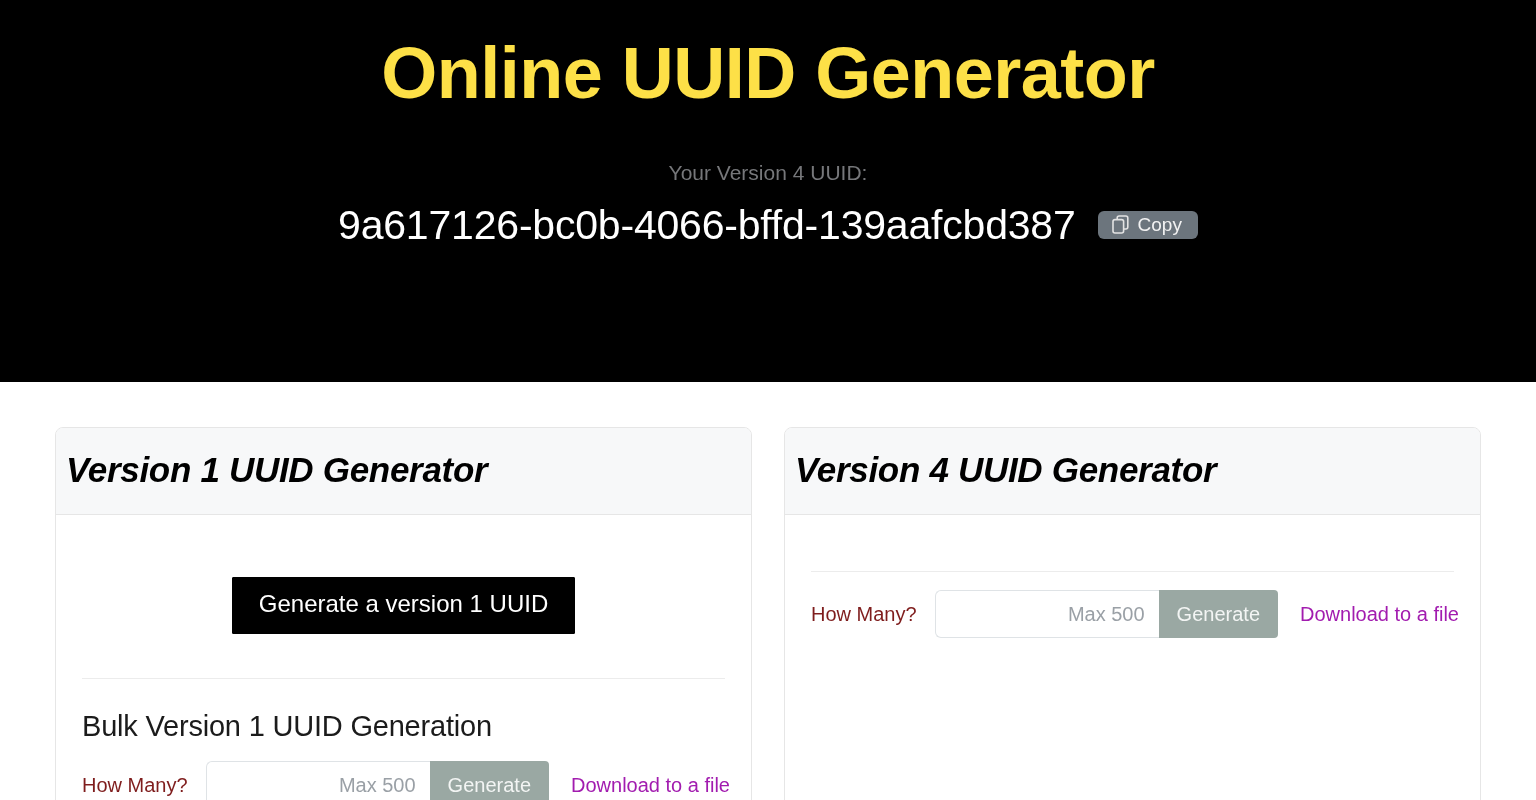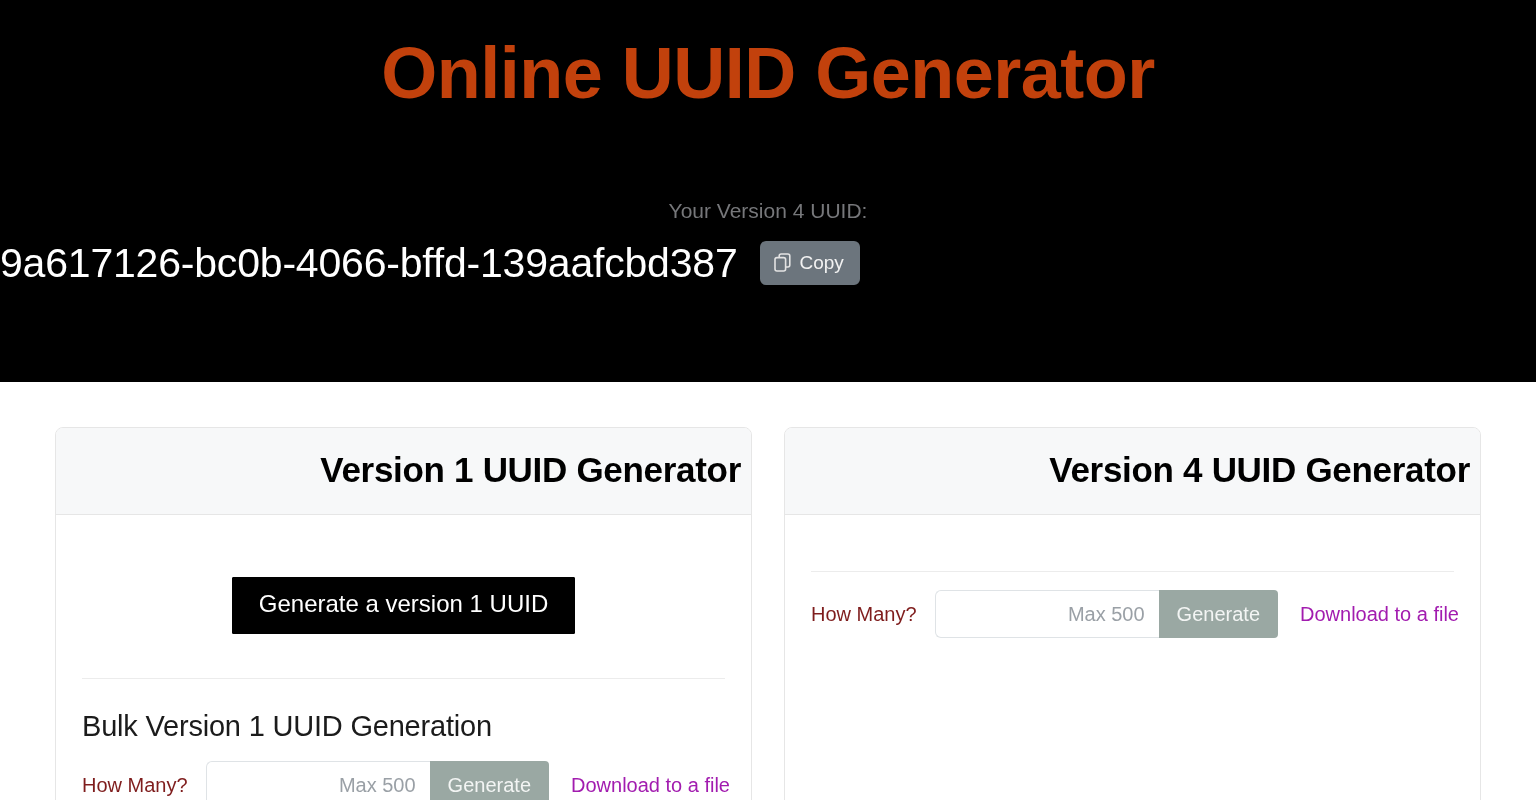--- a/index.html
+++ b/index.html
@@ -15,40 +15,40 @@
   
   .hero {
     background: #000000;
     height: 382px;
     width: 100%;
     position: relative;
     text-align: center;
     padding-top: 26px;
   }
   .hero-title {
-    color: #c2410c;
+    color: #fde047;
     font-size: 72px;
     font-weight: 700;
     line-height: 1.05;
     letter-spacing: -0.5px;
     margin: 0;
     padding-top: 10px;
   }
   .uuid-label {
     color: #76777a;
     font-size: 21px;
     font-weight: 400;
-    margin-top: 88px;
+    margin-top: 50px;
     line-height: 1;
   }
   .uuid-row {
     margin-top: 18px;
     display: flex;
     align-items: center;
-    justify-content: flex-start;
+    justify-content: center;
     gap: 22px;
   }
   .uuid-value {
     color: #ffffff;
     font-size: 41px;
     font-weight: 400;
     letter-spacing: -0.2px;
     line-height: 1.2;
     white-space: nowrap;
   }
@@ -58,21 +58,21 @@
     border: none;
     border-radius: 6px;
     font-size: 19px;
     font-family: "Liberation Sans", sans-serif;
     padding: 9px 16px 10px 14px;
     display: inline-flex;
     align-items: center;
     gap: 9px;
     cursor: pointer;
     line-height: 1;
-    height: 44px;
+    height: 28px;
   }
   .copy-icon { display: inline-block; width: 17px; height: 19px; flex: 0 0 auto; }
   .copy-icon svg { display: block; }
 
   .refresh-line {
     margin-top: 54px;
     color: #6c757d;
     font-size: 26px;
     line-height: 1;
   }
@@ -96,21 +96,22 @@
     background: #ffffff;
     border: 1px solid #e6e6e6;
     border-radius: 8px;
     overflow: hidden;
     min-height: 420px;
   }
   .card-header {
     background: #f7f8f9;
     border-bottom: 1px solid #e6e6e6;
     padding: 22px 10px 24px;
-    text-align: right;
+    text-align: left;
+    font-style: italic;
   }
   .card-header-title {
     font-size: 35px;
     font-weight: 700;
     color: #000000;
     margin: 0;
     line-height: 1.15;
     letter-spacing: -0.3px;
   }
   .card-body {

